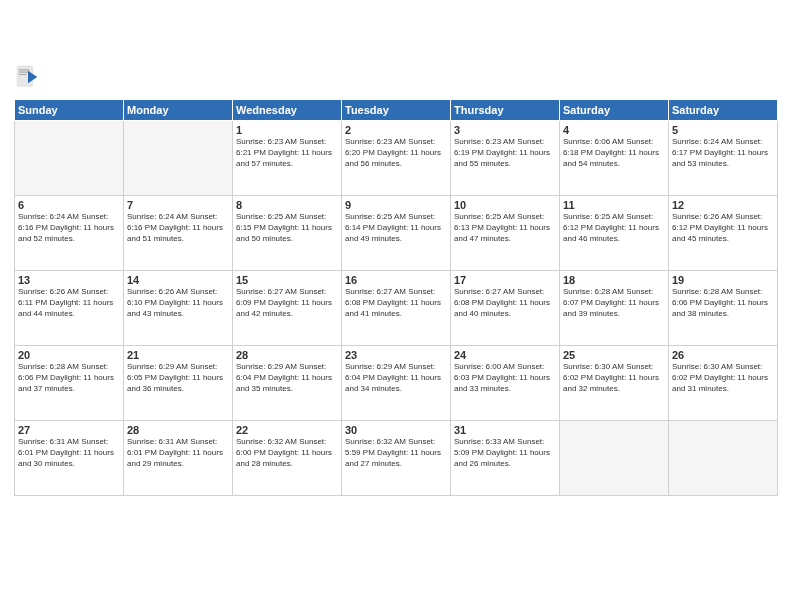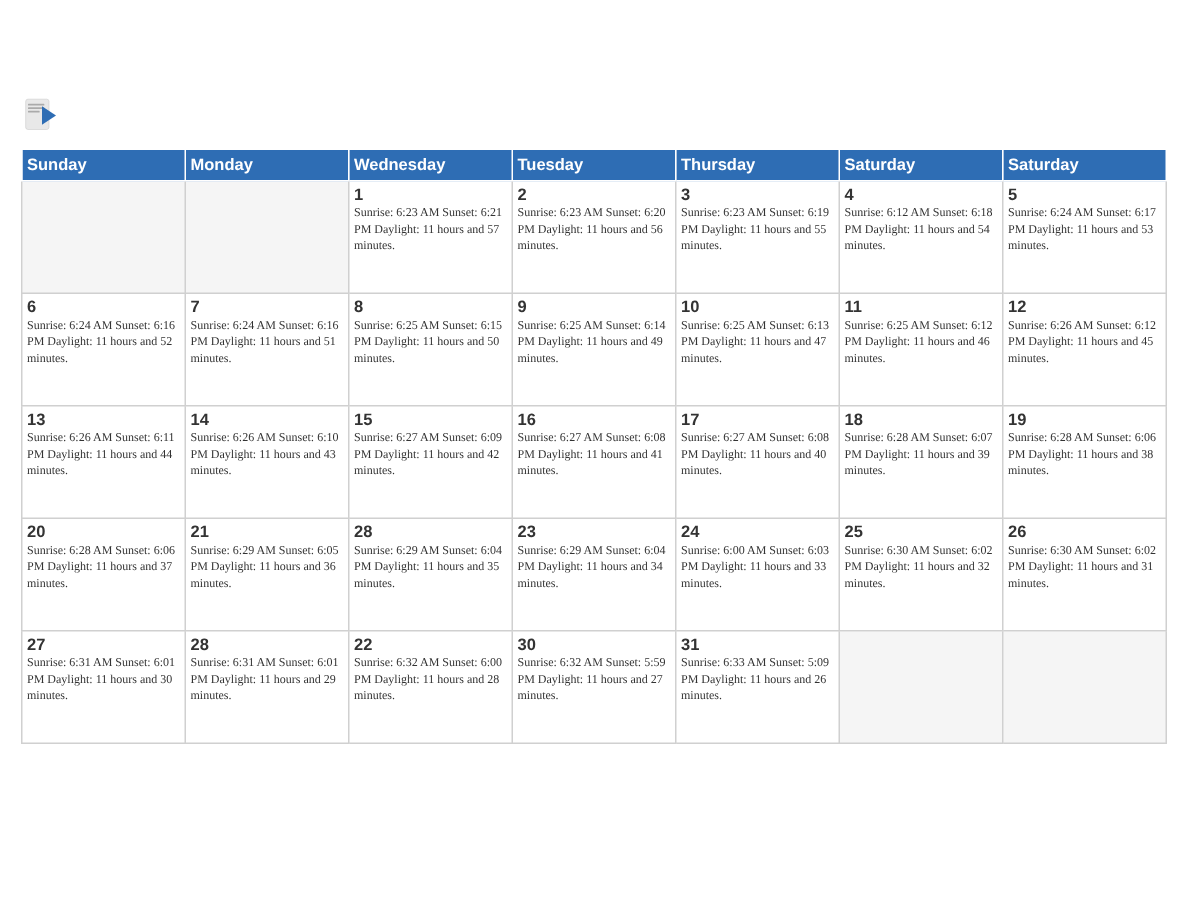--- a/index.html
+++ b/index.html
@@ -80,21 +80,20 @@
     .day-num {
       font-size: 11px;
       font-weight: bold;
       display: block;
       margin-bottom: 1px;
     }
     .day-info {
       font-size: 8px;
       line-height: 1.35;
       color: #333;
-      font-family: Liberation Serif, serif;
     }
   </style>
 </head>
 <body>
 
 <div class="page">
   <div class="header">
     <div class="logo">
       <svg class="logo-icon" viewBox="0 0 36 36">
         <rect x="0" y="0" width="36" height="36" fill="white"></rect>
@@ -146,21 +145,21 @@
 Daylight: 11 hours and 56 minutes.</div>
           </td>
           <td>
             <span class="day-num">3</span>
             <div class="day-info">Sunrise: 6:23 AM
 Sunset: 6:19 PM
 Daylight: 11 hours and 55 minutes.</div>
           </td>
           <td>
             <span class="day-num">4</span>
-            <div class="day-info">Sunrise: 6:12 AM
+            <div class="day-info">Sunrise: 6:06 AM
 Sunset: 6:18 PM
 Daylight: 11 hours and 54 minutes.</div>
           </td>
           <td>
             <span class="day-num">5</span>
             <div class="day-info">Sunrise: 6:24 AM
 Sunset: 6:17 PM
 Daylight: 11 hours and 53 minutes.</div>
           </td>
         </tr>

